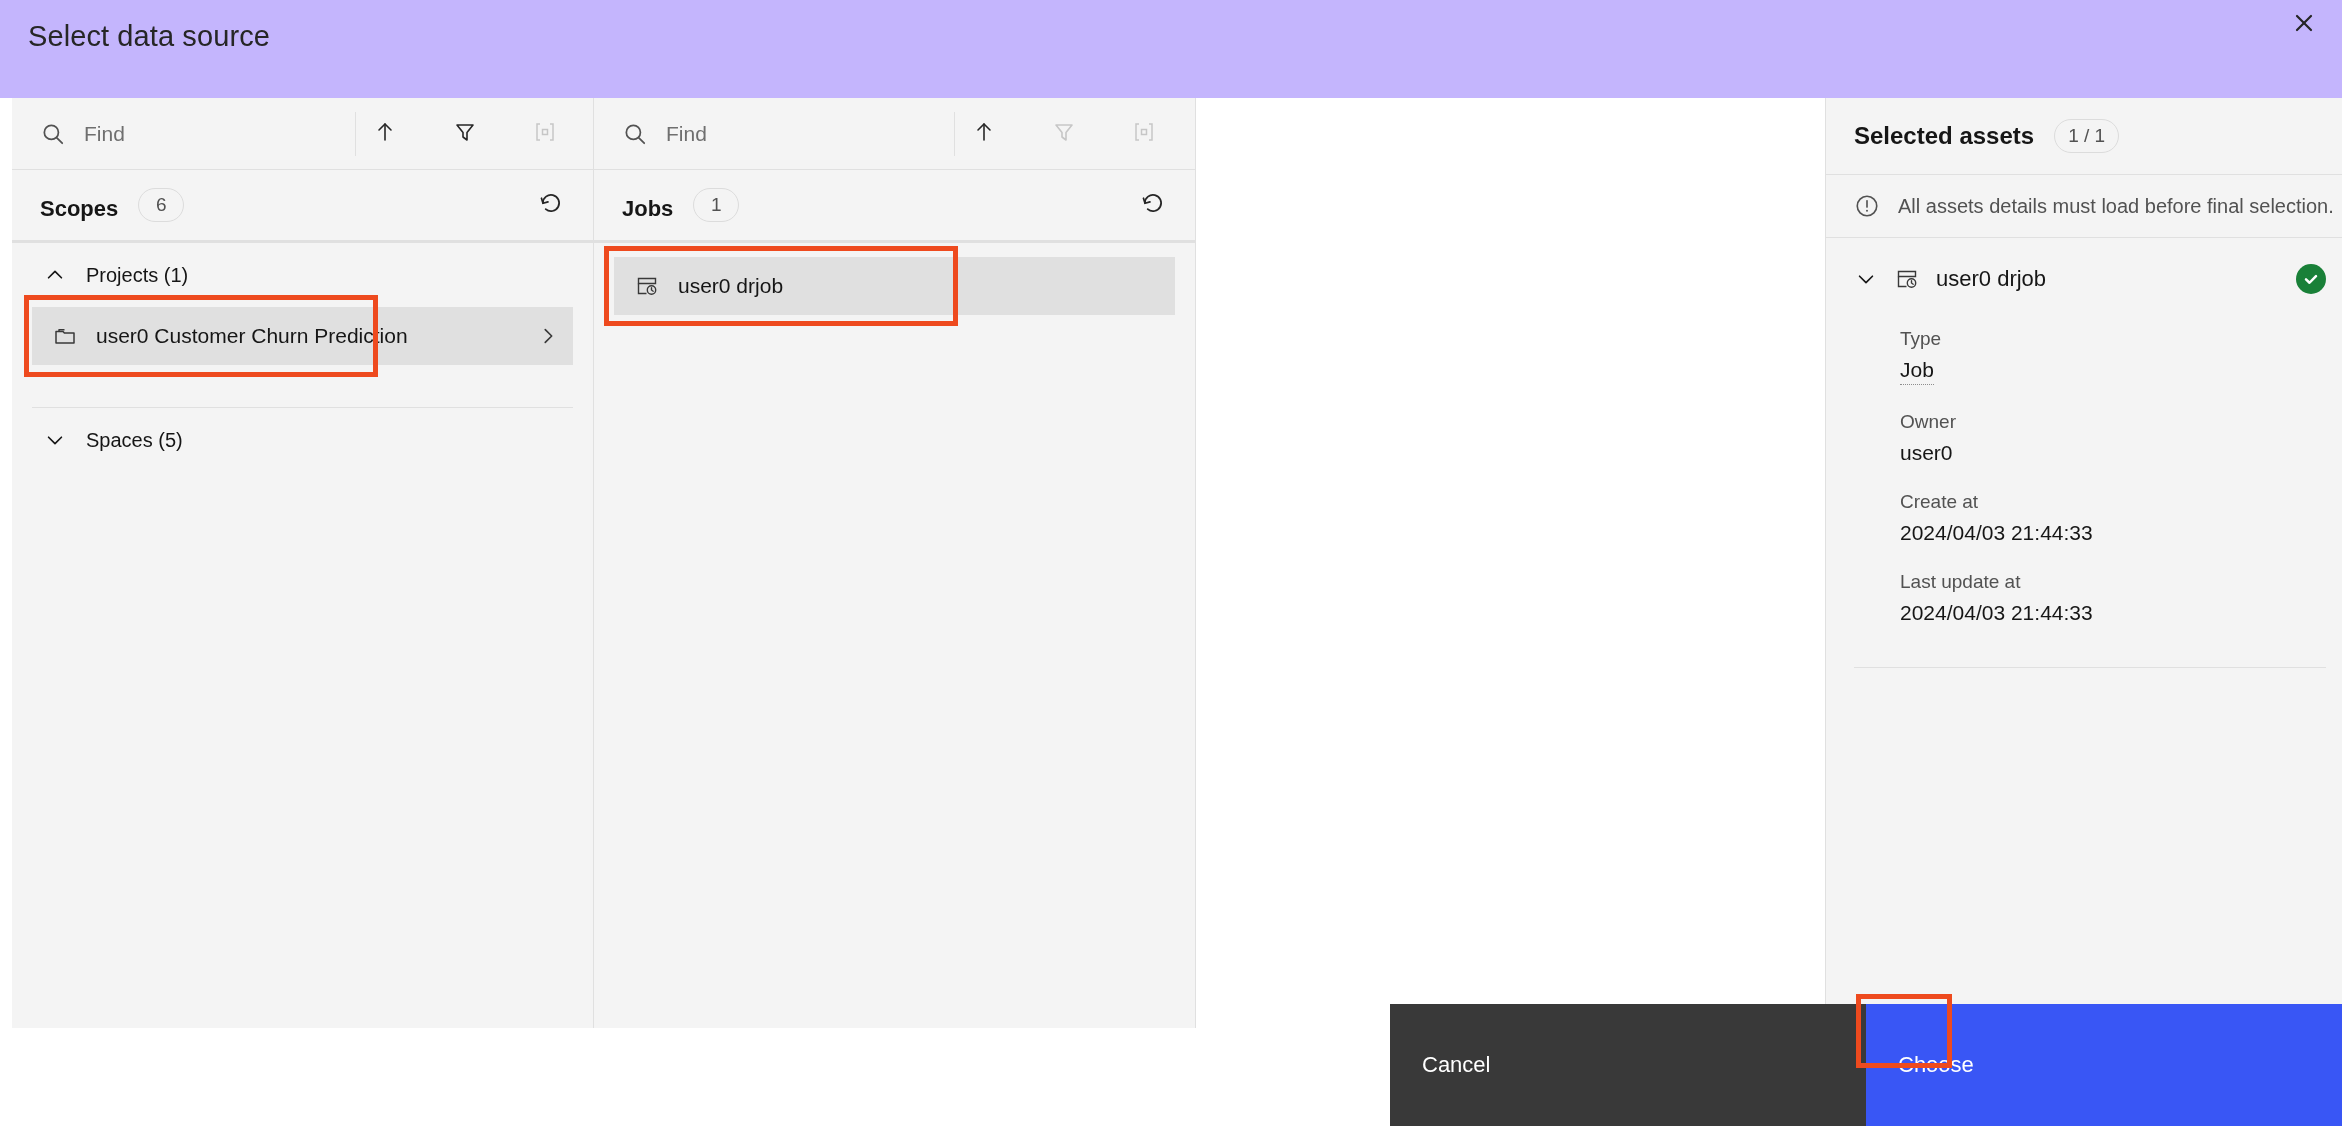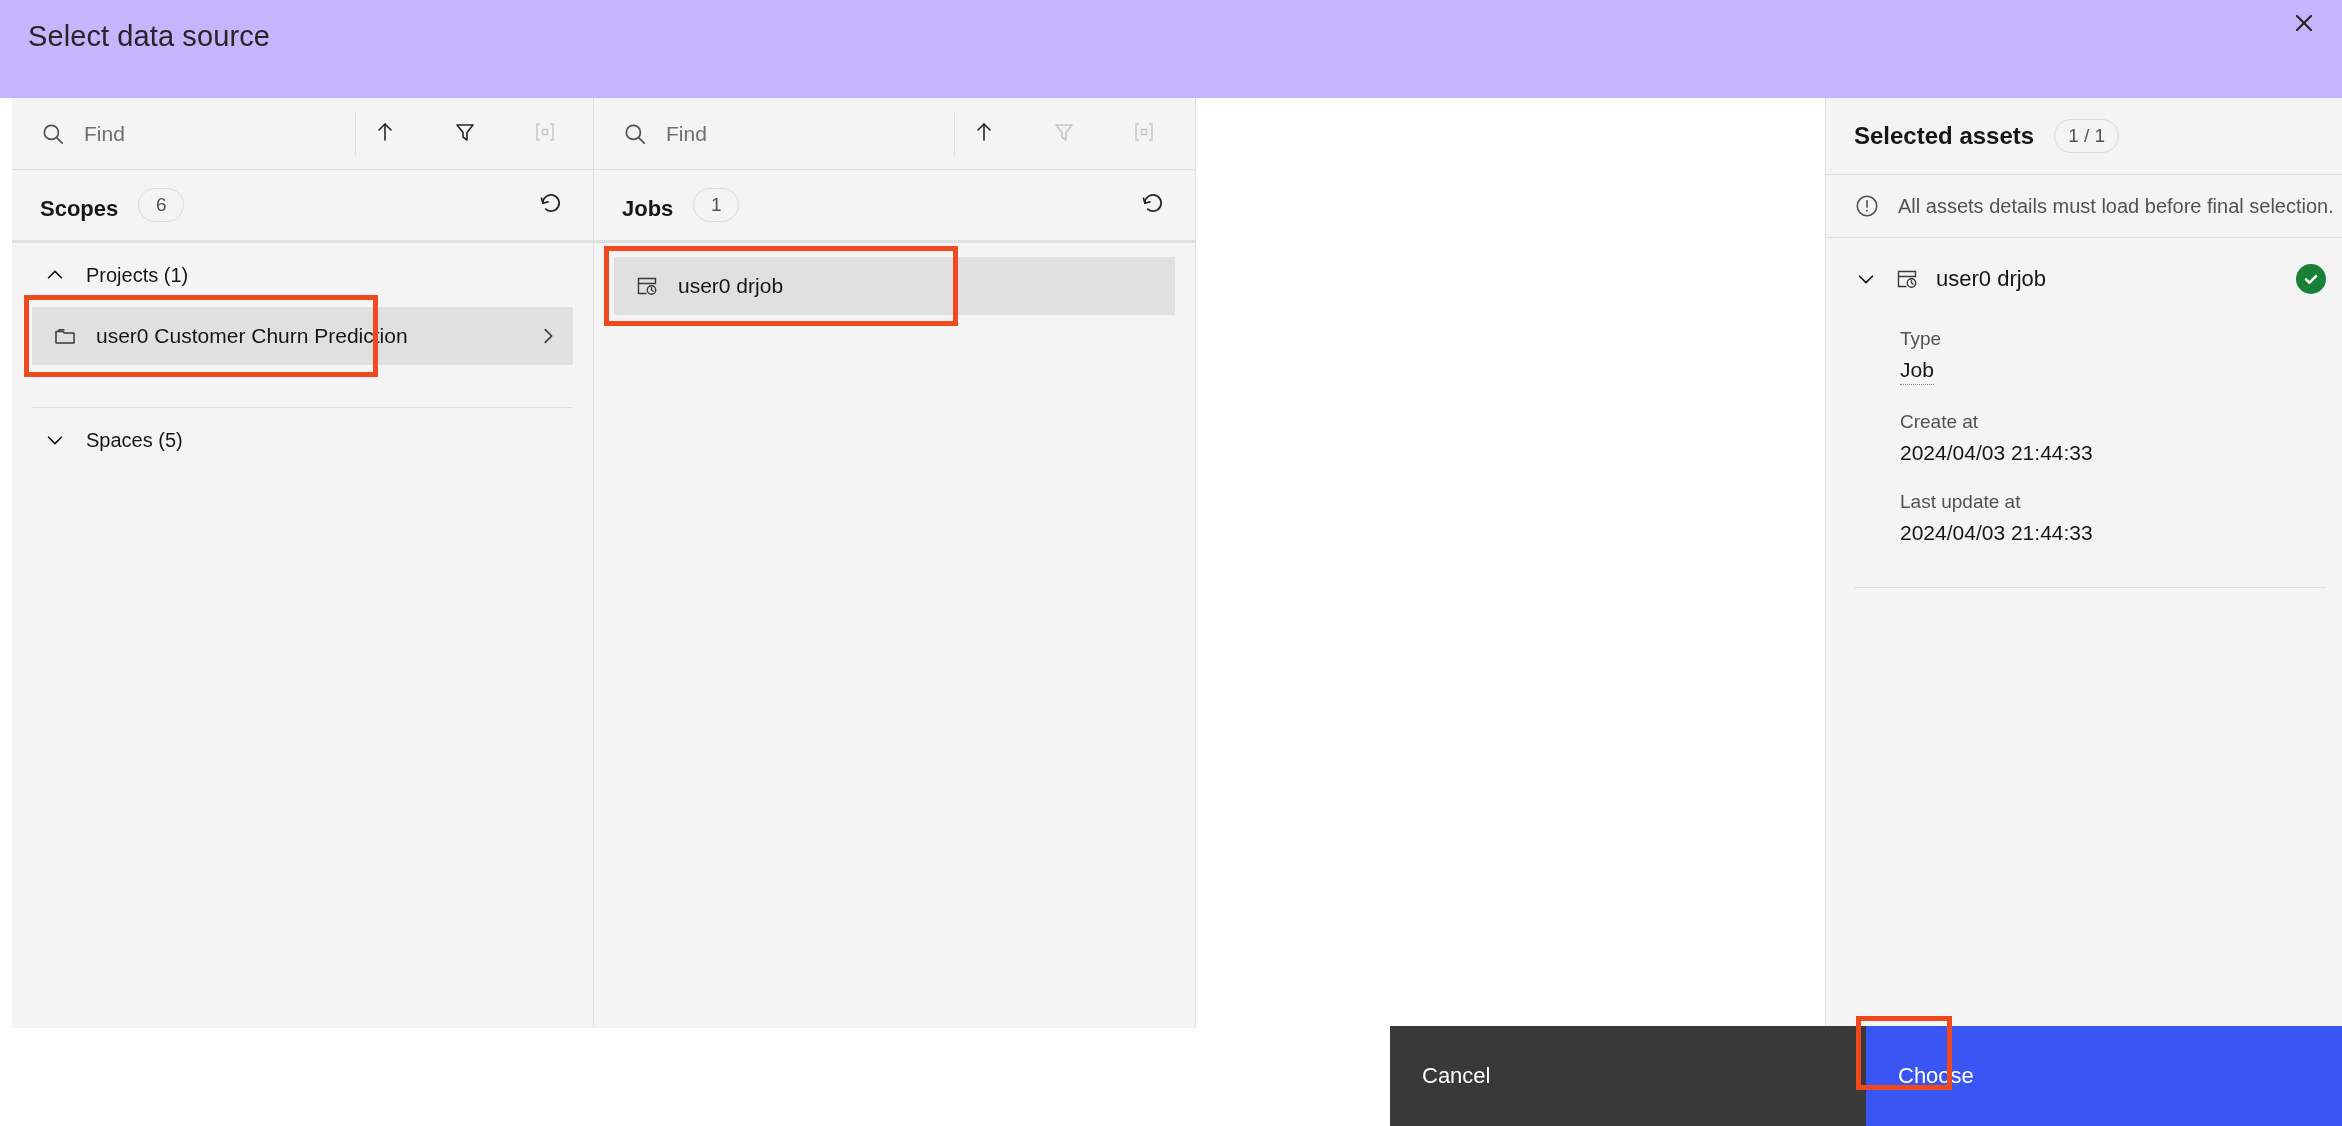--- a/index.html
+++ b/index.html
@@ -278,21 +278,21 @@
     height: 1px;
     background: #e0e0e0;
   }
 
   
   .footer {
     position: absolute;
     left: 1390px;
     bottom: 0;
     width: 952px;
-    height: 100px;
+    height: 122px;
     display: flex;
     border-radius: 14px;
   }
   .btn {
     border: none;
     outline: none;
     font-family: "Liberation Sans", sans-serif;
     font-size: 22px;
     text-align: left;
     padding-left: 32px;
@@ -532,20 +532,24 @@
               <polyline points="6,12.5 10.2,16.5 18,8.5"></polyline>
             </svg>
           </span>
         </div>
 
         <div class="field">
           <div class="field-label">Type</div>
           <div class="field-value dotted">Job</div>
         </div>
         <div class="field">
+          <div class="field-label">Owner</div>
+          <div class="field-value">user0</div>
+        </div>
+        <div class="field">
           <div class="field-label">Create at</div>
           <div class="field-value">2024/04/03 21:44:33</div>
         </div>
         <div class="field">
           <div class="field-label">Last update at</div>
           <div class="field-value">2024/04/03 21:44:33</div>
         </div>
 
         <div class="sel-divider"></div>
       </div>

